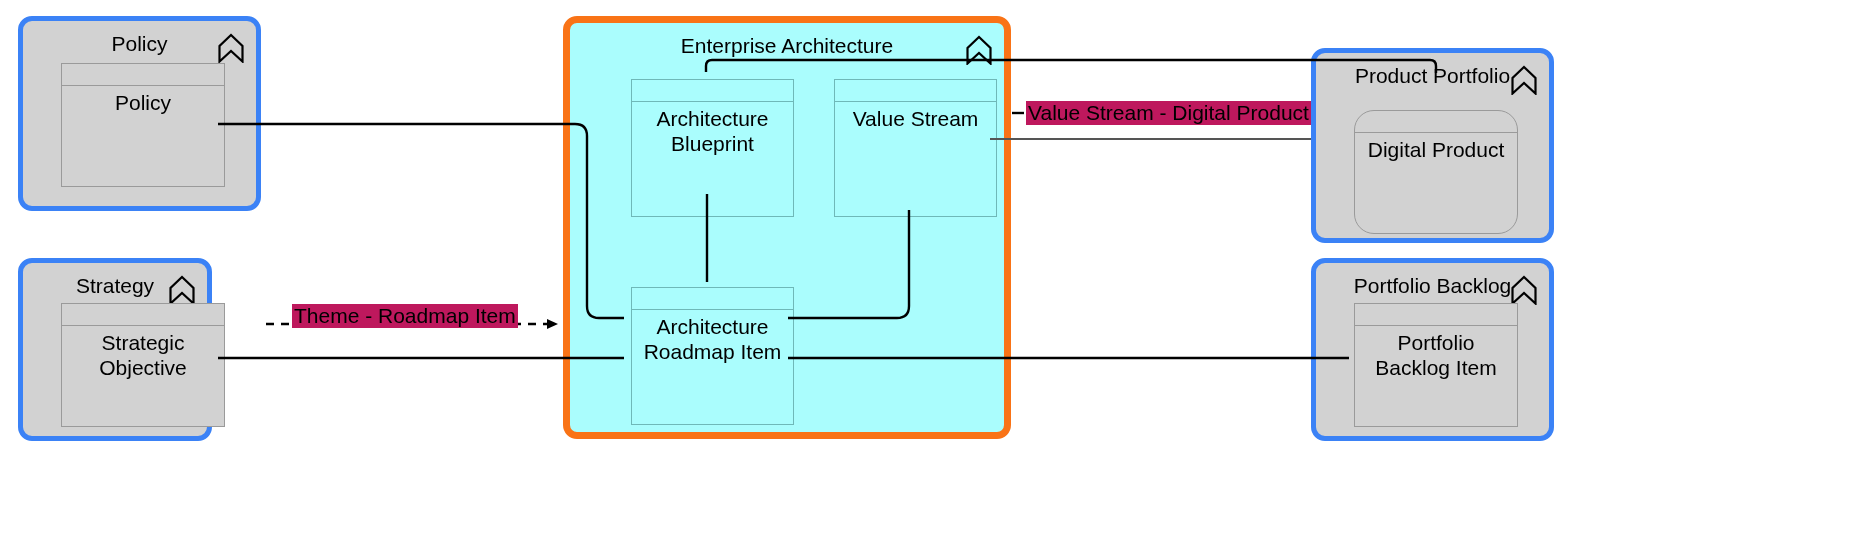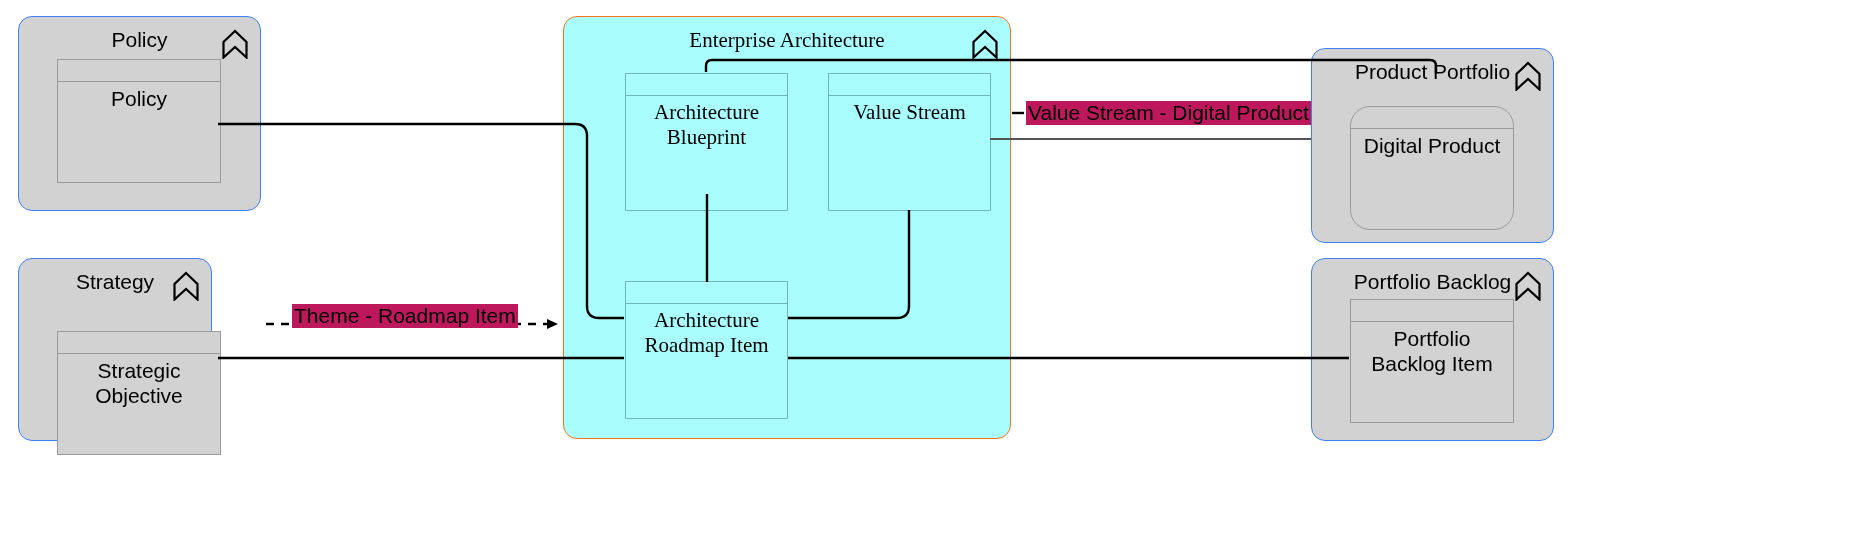--- a/index.html
+++ b/index.html
@@ -23,26 +23,25 @@
     height: 552px;
   }
   
   .group {
     position: absolute;
     border-radius: 14px;
     box-sizing: border-box;
   }
   .group-gray {
     background: #d2d2d2;
-    border: 1px solid #3b82f6;
+    border: 5px solid #3b82f6;
   }
   .group-cyan {
     background: #aafdfd;
-    border: 1px solid #f97316;
-    font-family: Liberation Serif, serif;
+    border: 7px solid #f97316;
   }
   .group-title {
     position: absolute;
     top: 10px;
     left: 0;
     right: 0;
     text-align: center;
     font-size: 21px;
     color: #000000;
     line-height: 26px;
@@ -107,21 +106,21 @@
       <div class="node-band"></div>
       <div class="node-label">Policy</div>
     </div>
   </div>
 
   <div class="group group-gray" style="left:18px; top:258px; width:194px; height:183px;">
     <div class="group-title">Strategy</div>
     <svg class="chev" viewBox="0 0 26 30">
       <path d="M1.5 28.5 L1.5 13 L13 2 L24.5 13 L24.5 28.5 L13 18 Z" fill="none" stroke="#000" stroke-width="2.2" stroke-linejoin="miter"></path>
     </svg>
-    <div class="node node-gray" style="left:38px; top:40px; width:164px; height:124px;margin-top:32px;">
+    <div class="node node-gray" style="left:38px; top:40px; width:164px; height:124px;">
       <div class="node-band"></div>
       <div class="node-label">Strategic
 Objective</div>
     </div>
   </div>
 
   <div class="group group-cyan" style="left:563px; top:16px; width:448px; height:423px;">
     <div class="group-title">Enterprise Architecture</div>
     <svg class="chev" viewBox="0 0 26 30">
       <path d="M1.5 28.5 L1.5 13 L13 2 L24.5 13 L24.5 28.5 L13 18 Z" fill="none" stroke="#000" stroke-width="2.2" stroke-linejoin="miter"></path>

